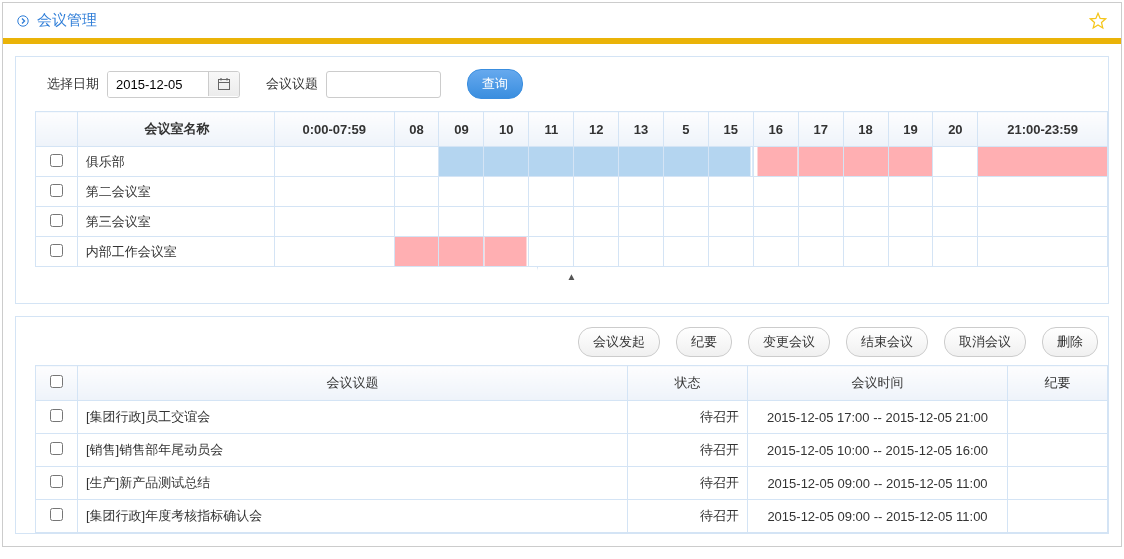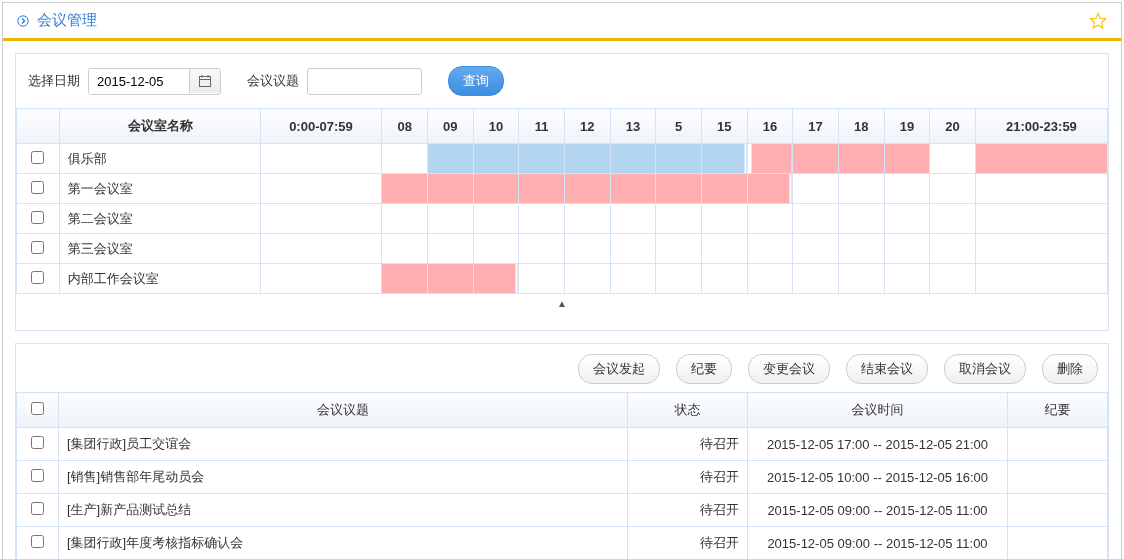--- a/index.html
+++ b/index.html
@@ -1,24 +1,24 @@
 <!DOCTYPE html>
 <html><head>
   <meta charset="utf-8">
   <style>
     * { box-sizing: border-box; margin: 0; padding: 0; }
     body { font-family: "Microsoft YaHei", Arial, sans-serif; font-size: 13px; color: #333; background: #fff; }
     .container { border: 1px solid #ccc; margin: 2px; }
     
-    .header { display: flex; align-items: center; padding: 8px 14px; border-bottom: 3px solid #eab308; }
+    .header { display: flex; align-items: center; padding: 8px 14px; border-bottom: 6px solid #eab308; }
     .header-icon { color: #2f7ed8; margin-right: 8px; font-size: 12px; }
     .header-title { color: #2f7ed8; font-size: 15px; flex: 1; }
     .star-icon { color: #f5c518; font-size: 18px; }
     
-    .panel { border: 1px solid #d4e4f5; margin: 12px; background: #fff; }
+    .panel { border: 1px solid #d4e4f5; margin: 12px; background: #fff; padding-left: 19px; }
     .toolbar { padding: 12px; display: flex; align-items: center; gap: 8px; }
     .toolbar-label { font-size: 13px; color: #333; }
     .date-input-group { display: flex; align-items: center; border: 1px solid #ccc; border-radius: 3px; overflow: hidden; }
     .date-input { border: none; padding: 5px 8px; width: 100px; font-size: 13px; outline: none; }
     .calendar-btn { background: linear-gradient(#f8f8f8, #ececec); border: none; border-left: 1px solid #ccc; padding: 5px 8px; cursor: pointer; color: #666; }
     .text-input { border: 1px solid #ccc; border-radius: 3px; padding: 5px 8px; width: 115px; font-size: 13px; outline: none; }
     .btn { border: 1px solid #ccc; border-radius: 14px; padding: 5px 14px; font-size: 13px; cursor: pointer; background: linear-gradient(#fff, #f0f0f0); color: #333; }
     .btn-primary { background: linear-gradient(#66a9ee, #3a8edf); color: #fff; border: 1px solid #3a8edf; }
     
     .sched-table { width: 100%; border-collapse: collapse; }
@@ -129,39 +129,20 @@
               <td class="col-hour" style="background: linear-gradient(to right, rgb(180, 213, 240) 96%, transparent 96%);"></td>
               <td class="col-hour" style="background: linear-gradient(to right, transparent 8%, rgb(255, 175, 178) 8%);"></td>
               <td class="col-hour" style="background: rgb(255, 175, 178);"></td>
               <td class="col-hour" style="background: rgb(255, 175, 178);"></td>
               <td class="col-hour" style="background: rgb(255, 175, 178);"></td>
               <td class="col-hour"></td>
               <td class="col-range2" style="background: rgb(255, 175, 178);"></td>
             </tr>
             <tr class="sched-row">
               <td class="col-check"><input type="checkbox" style=""></td>
-              <td class="col-room">第一会议室</td>
-              <td class="col-range1"></td>
-              <td class="col-hour" style="background: rgb(255, 175, 178);"></td>
-              <td class="col-hour" style="background: rgb(255, 175, 178);"></td>
-              <td class="col-hour" style="background: rgb(255, 175, 178);"></td>
-              <td class="col-hour" style="background: rgb(255, 175, 178);"></td>
-              <td class="col-hour" style="background: rgb(255, 175, 178);"></td>
-              <td class="col-hour" style="background: rgb(255, 175, 178);"></td>
-              <td class="col-hour" style="background: rgb(255, 175, 178);"></td>
-              <td class="col-hour" style="background: rgb(255, 175, 178);"></td>
-              <td class="col-hour" style="background: linear-gradient(to right, rgb(255, 175, 178) 96%, transparent 96%);"></td>
-              <td class="col-hour"></td>
-              <td class="col-hour"></td>
-              <td class="col-hour"></td>
-              <td class="col-hour"></td>
-              <td class="col-range2"></td>
-            </tr>
-            <tr class="sched-row">
-              <td class="col-check"><input type="checkbox" style=""></td>
               <td class="col-room">第二会议室</td>
               <td class="col-range1"></td>
               <td class="col-hour"></td>
               <td class="col-hour"></td>
               <td class="col-hour"></td>
               <td class="col-hour"></td>
               <td class="col-hour"></td>
               <td class="col-hour"></td>
               <td class="col-hour"></td>
               <td class="col-hour"></td>

